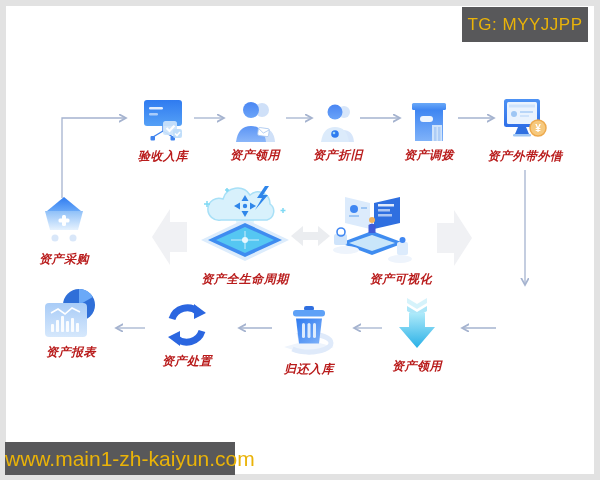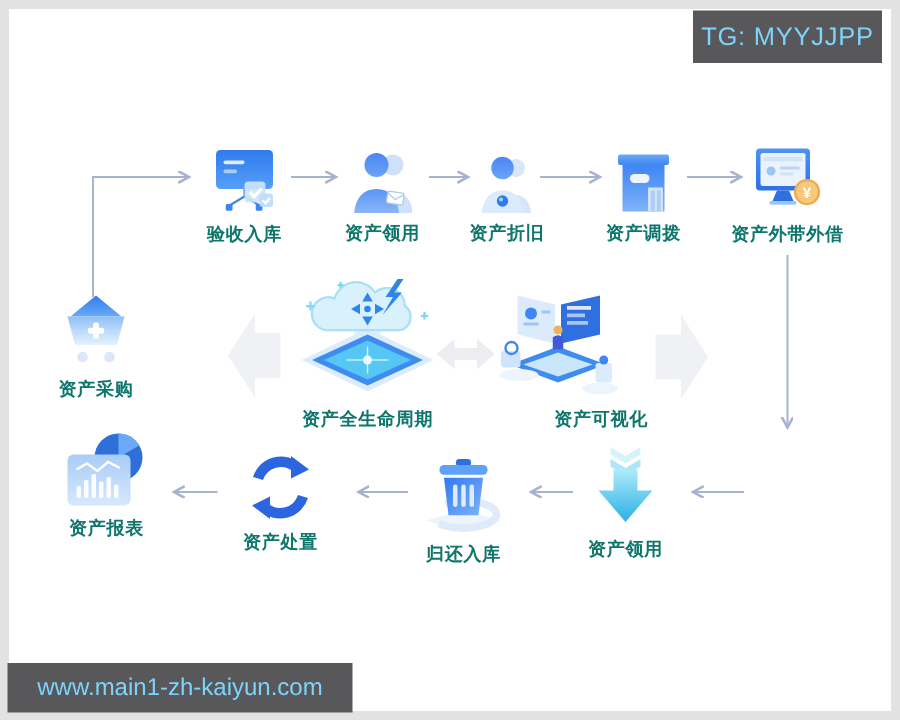--- a/index.html
+++ b/index.html
@@ -2,31 +2,31 @@
 <html><head>
 <meta charset="utf-8">
 <style>
   html,body{margin:0;padding:0;background:#ffffff;}
   #stage{
     position:relative;width:600px;height:480px;background:#ffffff;
     font-family:"Liberation Sans", sans-serif;overflow:hidden;
   }
   #frame{position:absolute;inset:0;border:6px solid #e2e2e2;z-index:9;pointer-events:none;}
   .badge{
-    position:absolute;background:#58585a;color:#7dd3fc;
+    position:absolute;background:#58585a;color:#eab308;
     text-align:center;z-index:10;white-space:nowrap;
   }
   #tg-badge{left:462px;top:7px;width:126px;height:35px;line-height:35px;font-size:17px;letter-spacing:.5px;}
-  #site-badge{left:5px;top:442px;width:230px;height:33px;line-height:33px;font-size:16px;}
+  #site-badge{left:5px;top:442px;width:230px;height:33px;line-height:33px;font-size:21px;}
   #connectors{position:absolute;left:0;top:0;z-index:1;}
   .node{position:absolute;text-align:center;z-index:2;}
   .node svg{display:block;margin:0 auto;}
   .label{
-    display:block;font-size:12px;font-weight:bold;color:#0f766e;
-    margin-top:5px;white-space:nowrap;letter-spacing:.5px;
+    display:block;font-size:12px;font-weight:bold;color:#b91c1c;
+    margin-top:5px;white-space:nowrap;letter-spacing:.5px;font-style:italic;
   }
 </style>
 </head>
 <body>
 
 <div id="stage">
   <div id="frame"></div>
 
   <div id="tg-badge" class="badge">TG: MYYJJPP</div>
   <div id="site-badge" class="badge">www.main1-zh-kaiyun.com</div>

